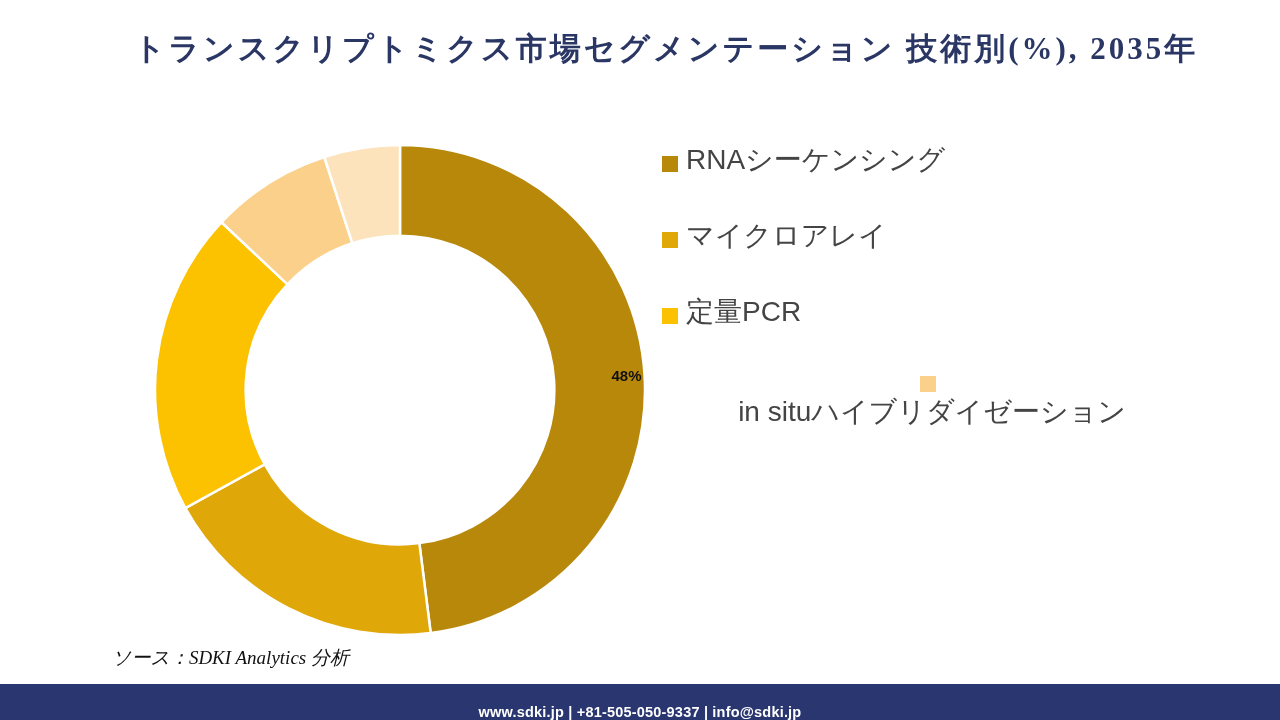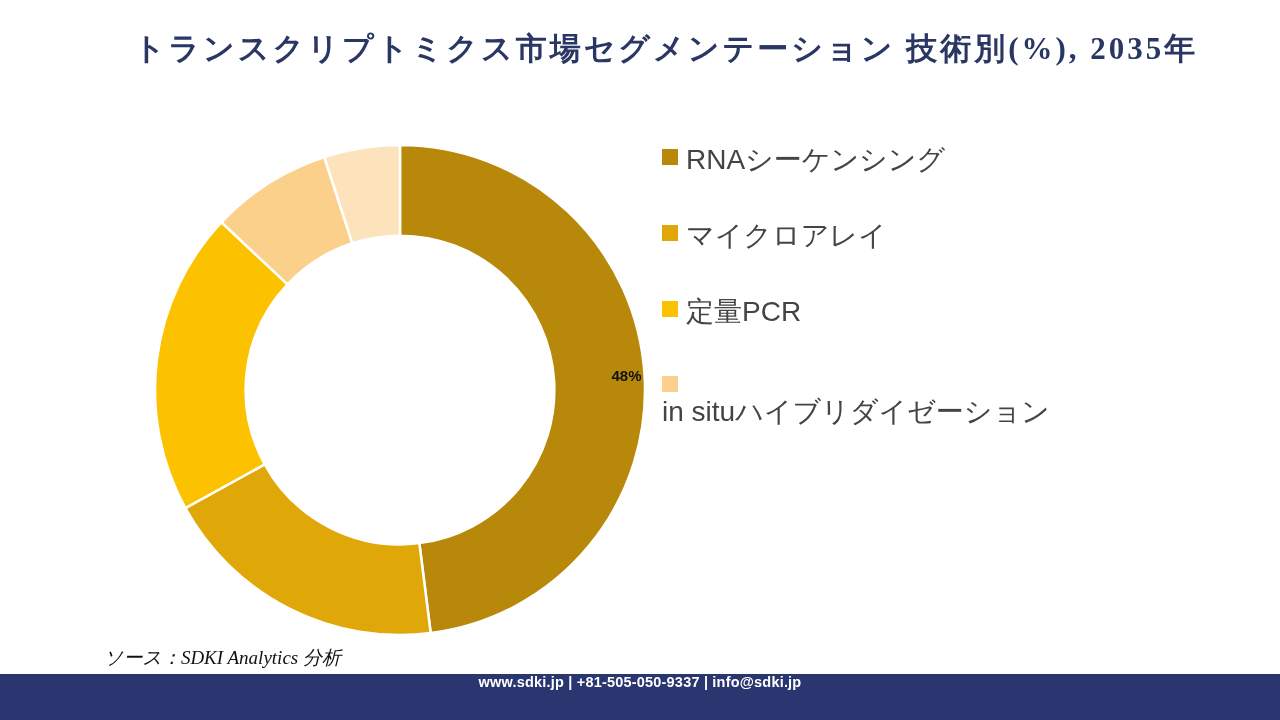--- a/index.html
+++ b/index.html
@@ -55,21 +55,21 @@
 
   
   .legend {
     position: absolute;
     left: 662px;
     top: 140px;
     width: 540px;
   }
   .legend-item {
     display: flex;
-    align-items: flex-start;
+    align-items: center;
     margin-bottom: 36px;
   }
   .legend-item.tight {
     margin-bottom: 10px;
     flex-direction: column;
   }
   .legend-swatch {
     width: 16px;
     height: 16px;
     flex: 0 0 16px;
@@ -81,39 +81,39 @@
     font-size: 28px;
     line-height: 1.42;
     color: #444444;
     max-width: 500px;
     word-break: break-word;
   }
 
   
   .source-note {
     position: absolute;
-    left: 104px;
+    left: 112px;
     top: 645px;
     font-family: "Liberation Serif", serif;
     font-size: 19px;
     font-style: italic;
     color: #111111;
     white-space: nowrap;
   }
 
   
   .footer-band {
     position: absolute;
     left: 0;
     bottom: 0;
     width: 1280px;
-    height: 46px;
+    height: 36px;
     background: #2a3670;
     display: flex;
-    align-items: flex-start;
+    align-items: flex-end;
     justify-content: center;
   }
   .footer-text {
     color: #ffffff;
     font-family: "Liberation Sans", sans-serif;
     font-size: 14.5px;
     font-weight: 700;
     letter-spacing: 0.2px;
   }
 </style>

